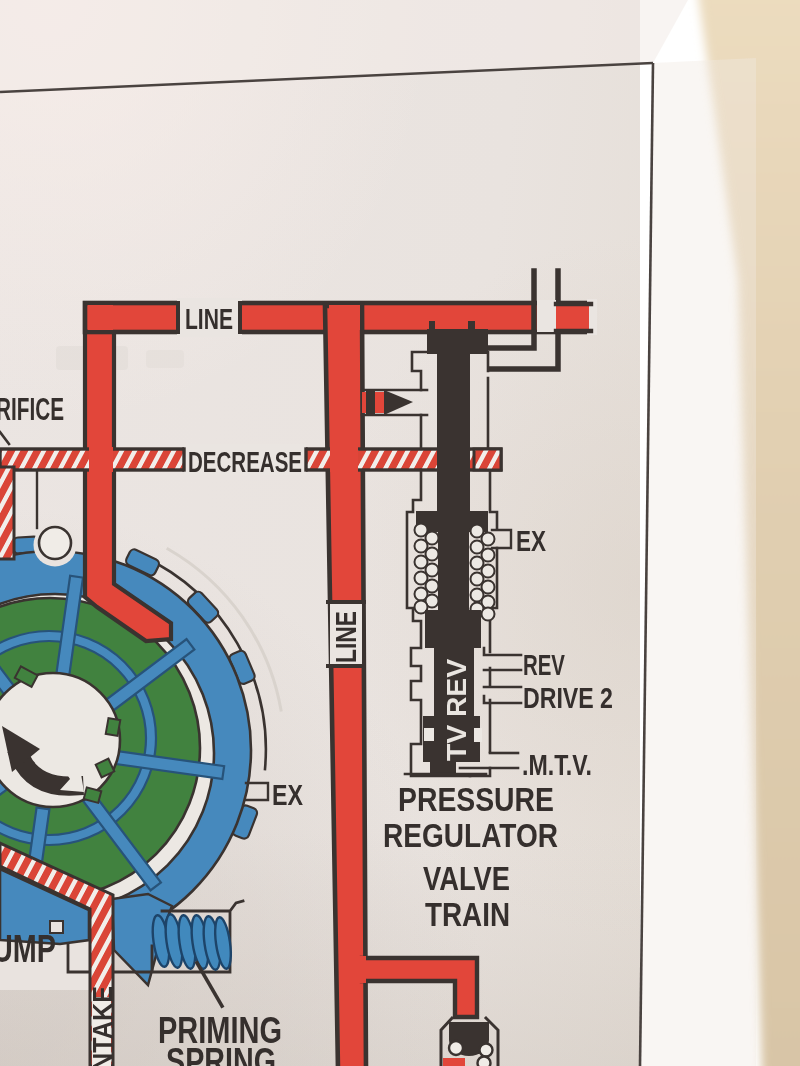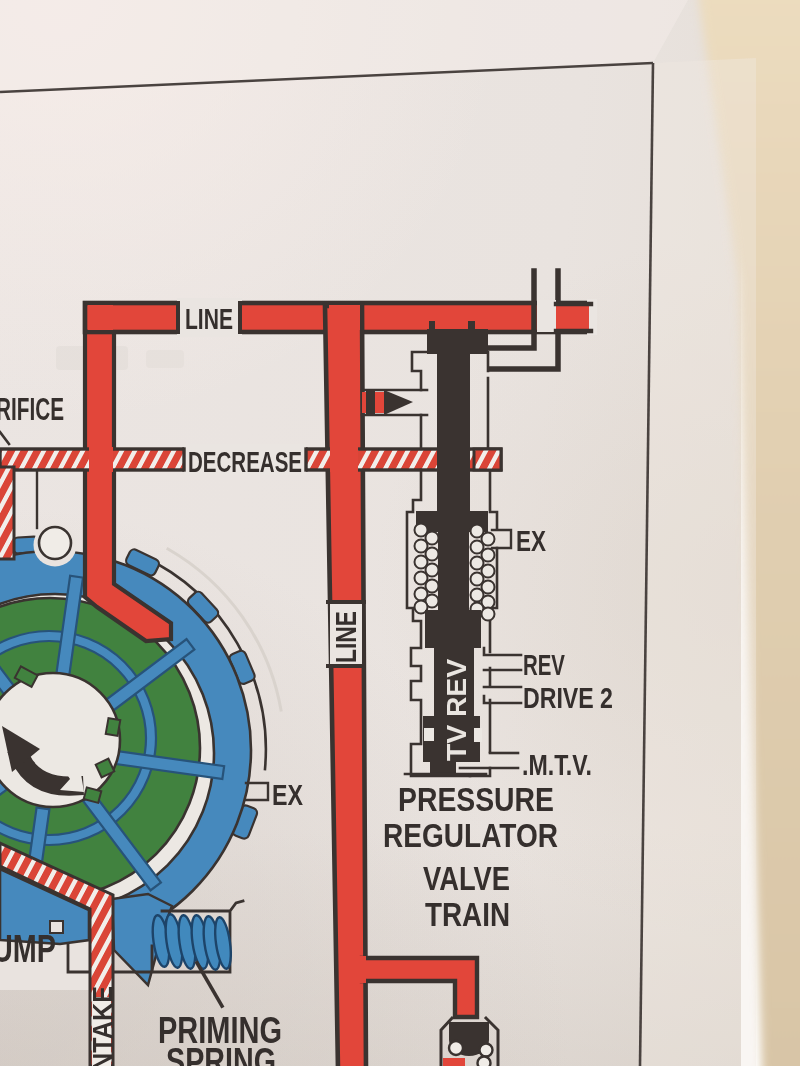--- a/index.html
+++ b/index.html
@@ -1,24 +1,23 @@
 <!DOCTYPE html>
 <html><head>
 <meta charset="utf-8">
 <style>
 html,body{margin:0;padding:0;}
 body{width:800px;height:1066px;overflow:hidden;font-family:"Liberation Sans",sans-serif;}
-#photo{position:relative;width:708px;height:1066px;
+#photo{position:relative;width:640px;height:1066px;
 background:
 radial-gradient(120% 80% at 8% 0%, rgba(248,238,234,.85) 0%, rgba(248,238,234,0) 50%),
 radial-gradient(110% 75% at 0% 100%, rgba(193,183,174,.38) 0%, rgba(193,183,174,.2) 40%, rgba(193,183,174,0) 70%),
 linear-gradient(180deg, rgba(196,187,178,0) 78%, rgba(196,187,178,.3) 100%),
 radial-gradient(90% 60% at 100% 55%, rgba(216,206,196,.45) 0%, rgba(216,206,196,0) 55%),
 linear-gradient(97deg, #ebe5e2 0%, #e9e3df 68%, #e5ded7 100%);
-padding-left: 33px;
 }
 svg{position:absolute;left:0;top:0;filter:blur(0.55px);}
 .t{font-family:"Liberation Sans",sans-serif;font-weight:bold;fill:#352f2d;}
 </style>
 </head>
 <body>
 <div id="photo">
 <svg width="800" height="1066" viewBox="0 0 800 1066">
 <defs>
 <pattern id="hatch" width="13" height="18" patternUnits="userSpaceOnUse" patternTransform="skewX(-28)">

